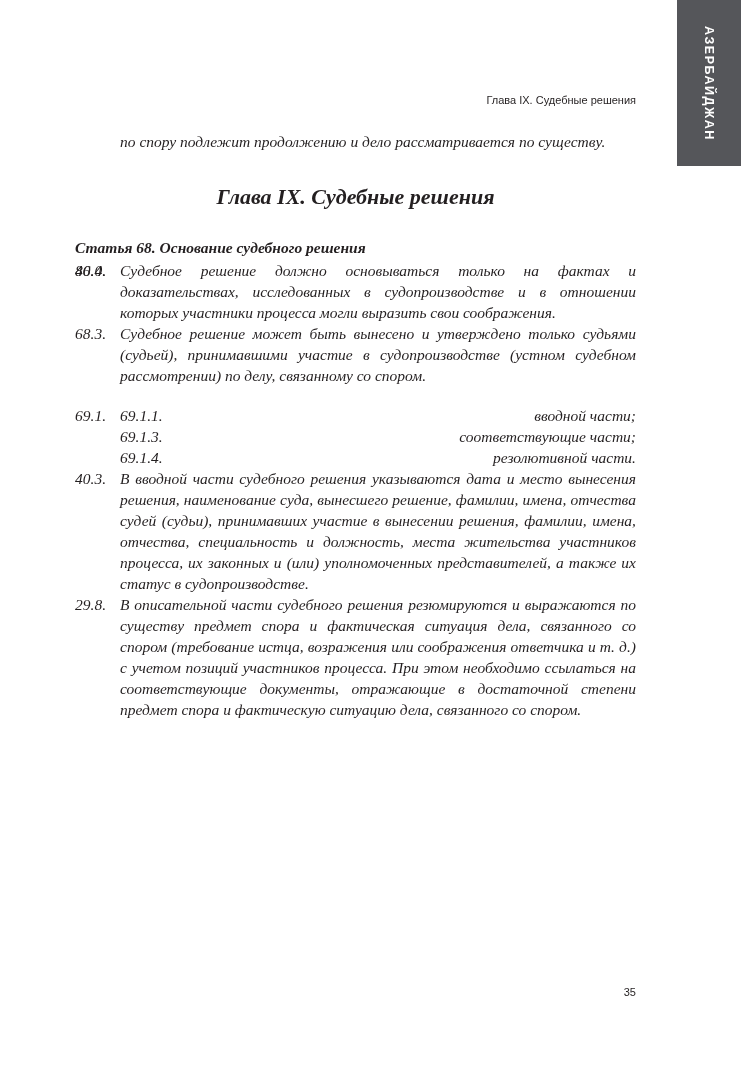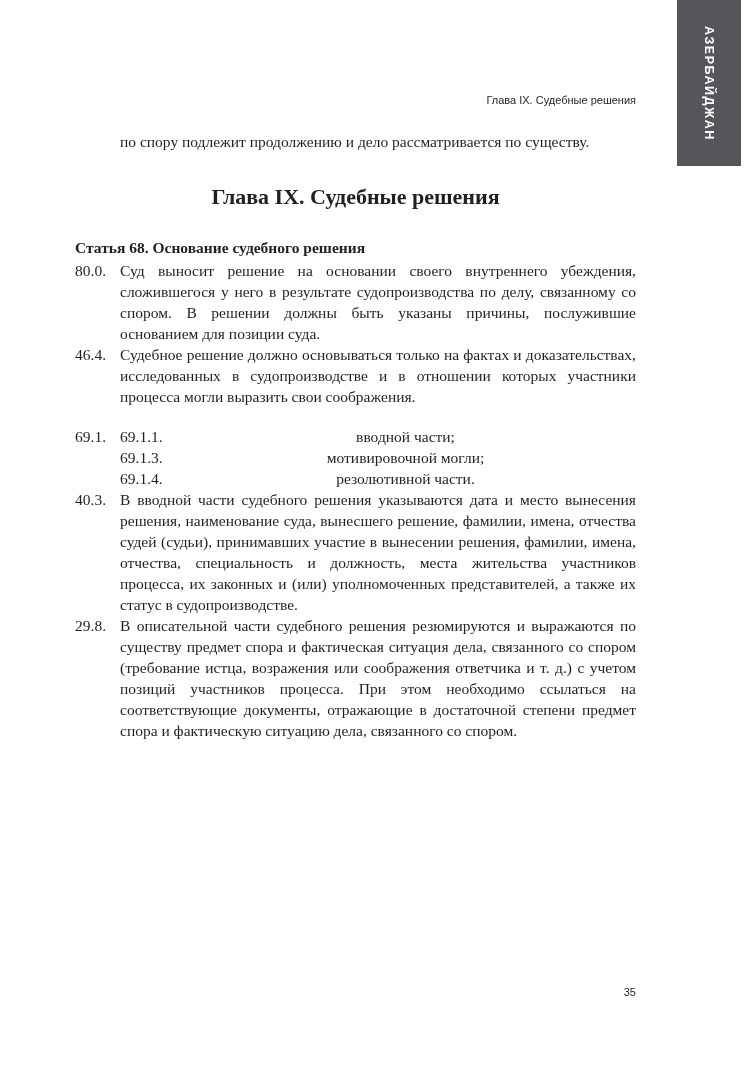--- a/index.html
+++ b/index.html
@@ -48,20 +48,21 @@
     color: #231f20;
   }
 
   .content {
     position: absolute;
     left: 75px;
     top: 131px;
     width: 561px;
     font-size: 15.5px;
     line-height: 21px;
+    font-style: italic;
   }
 
   .continuation {
     padding-left: 45px;
     text-align: justify;
   }
 
   .chapter-title {
     text-align: center;
     font-size: 22px;
@@ -85,21 +86,21 @@
   }
   .item > .num {
     position: absolute;
     left: 0;
     top: 0;
   }
 
   .subitem {
     position: relative;
     padding-left: 55px;
-    text-align: center;
+    text-align: right;
   }
   .subitem > .num {
     position: absolute;
     left: 0;
     top: 0;
   }
 
   .page-number {
     position: absolute;
     right: 115px;
@@ -124,42 +125,45 @@
 
     <p class="continuation">по спору подлежит продолжению и дело рассматривается по существу.</p>
 
     <h1 class="chapter-title">Глава IX. Судебные решения</h1>
 
     <section class="article">
       <h2 class="article-heading">Статья 68. Основание судебного решения</h2>
 
       <div class="item">
         <span class="num">80.0.</span>
-        <span class="itext">Суд выносит решение на основании своего внутреннего убеждения, сложившегося у него в результате судопроизводства по делу, связанному со спором. В решении должны быть указаны причины, послужившие основанием для позиции суда.</span>
       </div>
 
       <div class="item">
         <span class="num">46.4.</span>
         <span class="itext">Судебное решение должно основываться только на фактах и доказательствах, исследованных в судопроизводстве и в отношении которых участники процесса могли выразить свои соображения.</span>
       </div>
 
+      <div class="item">
+        <span class="num">68.3.</span>
+        <span class="itext">Судебное решение может быть вынесено и утверждено только судьями (судьей), принимавшими участие в судопроизводстве (устном судебном рассмотрении) по делу, связанному со спором.</span>
+      </div>
     </section>
 
     <section class="article">
 
       <div class="item">
         <span class="num">69.1.</span>
 
         <div class="subitem">
           <span class="num">69.1.1.</span>
           <span>вводной части;</span>
         </div>
         <div class="subitem">
           <span class="num">69.1.3.</span>
-          <span>мотивировочной могли;</span>
+          <span>соответствующие части;</span>
         </div>
         <div class="subitem">
           <span class="num">69.1.4.</span>
           <span>резолютивной части.</span>
         </div>
       </div>
 
       <div class="item">
         <span class="num">40.3.</span>
         <span class="itext">В вводной части судебного решения указываются дата и место вынесения решения, наименование суда, вынесшего решение, фамилии, имена, отчества судей (судьи), принимавших участие в вынесении решения, фамилии, имена, отчества, специальность и должность, места жительства участников процесса, их законных и (или) уполномоченных представителей, а также их статус в судопроизводстве.</span>

